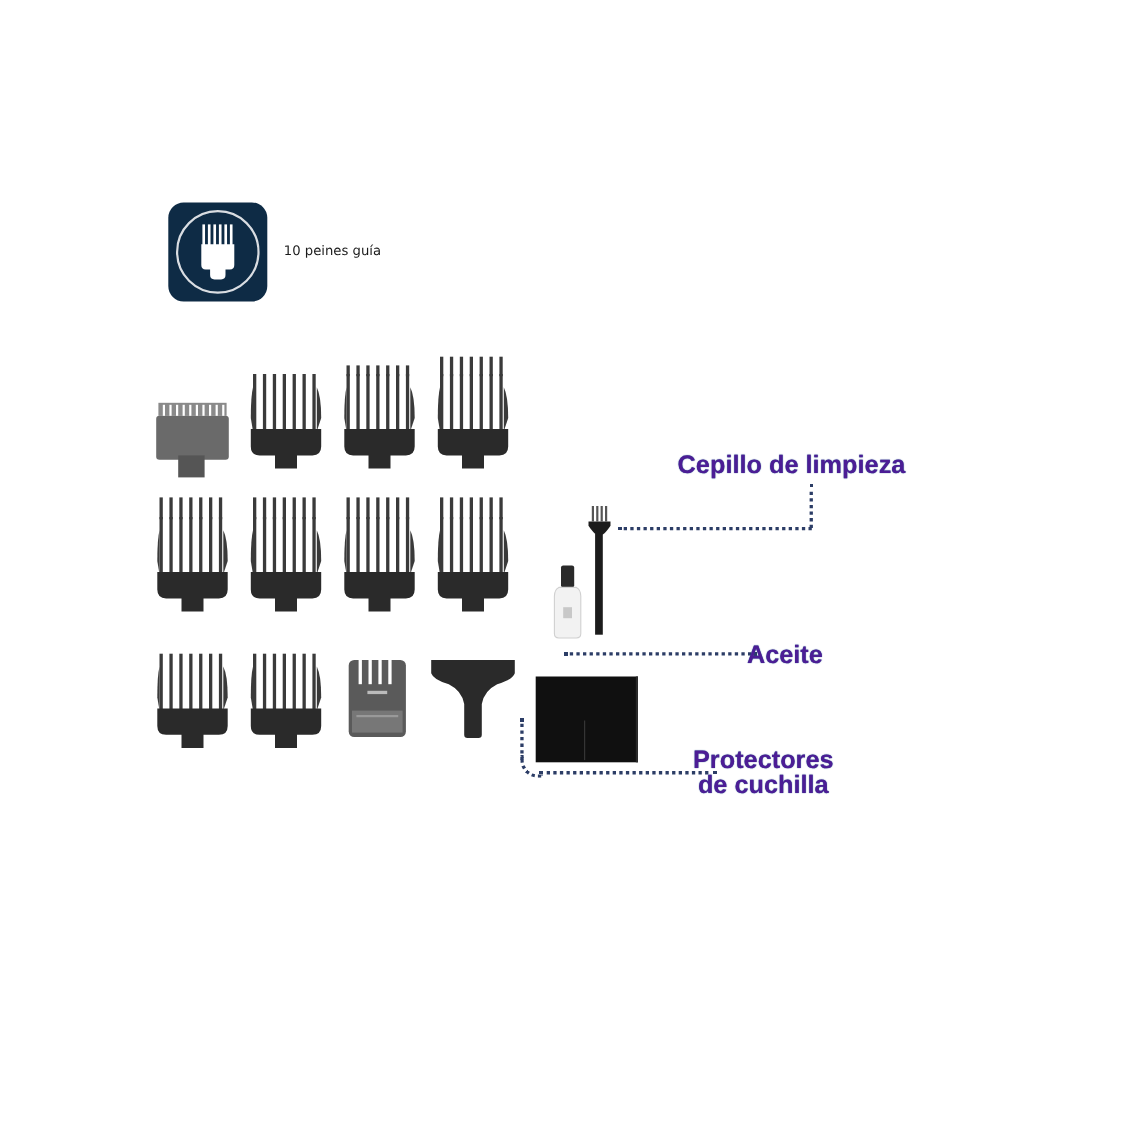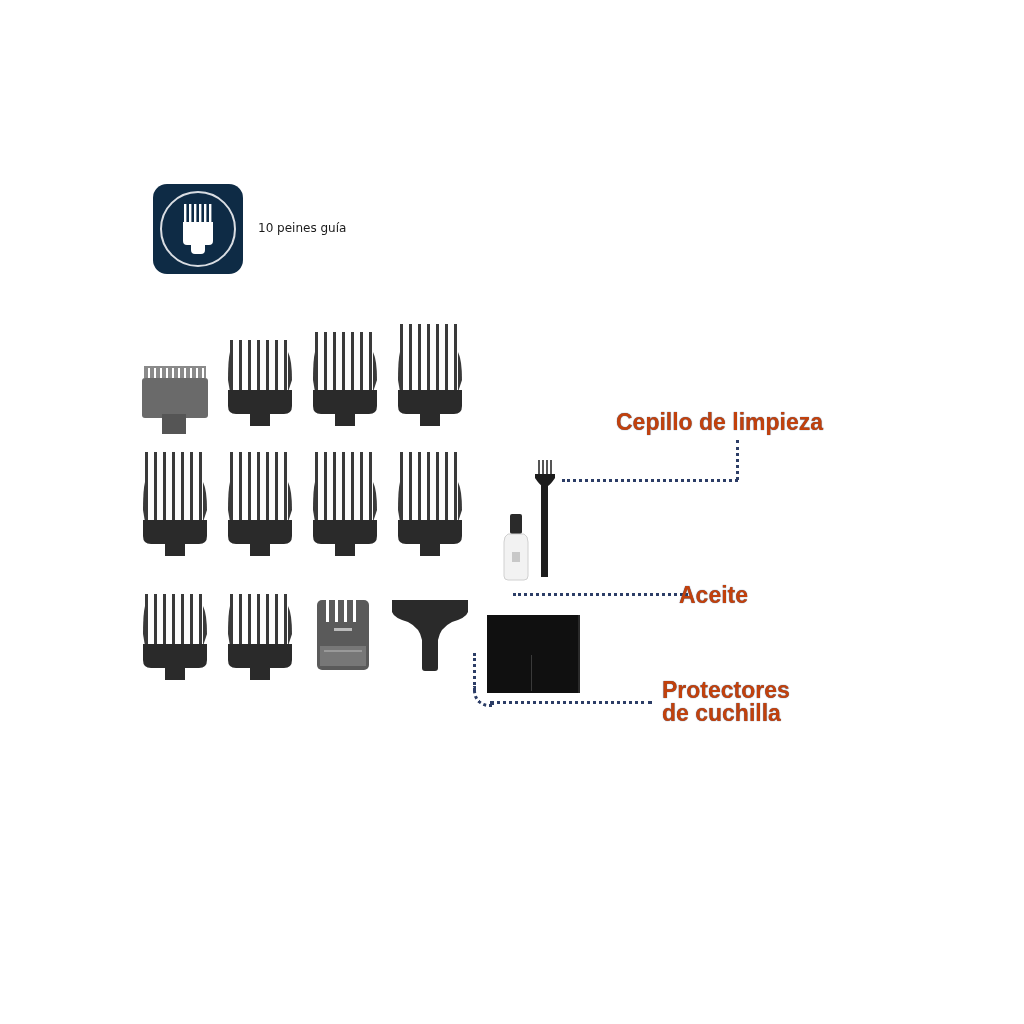--- a/index.html
+++ b/index.html
@@ -2,21 +2,21 @@
 <html><head>
 <meta charset="utf-8">
 <style>
   html, body { margin:0; padding:0; background:#ffffff; }
   body { width:1024px; height:1024px; position:relative; overflow:hidden; font-family:"Liberation Sans", sans-serif; }
   .abs { position:absolute; }
   .badge { left:153px; top:184px; width:90px; height:90px; background:#0e2b45; border-radius:14px; }
   .badge svg { width:90px; height:90px; display:block; }
   .badge-label { left:258px; top:221px; font-size:12px; color:#1a1a1a; font-family:"DejaVu Sans", sans-serif; }
   .comb svg { display:block; }
-  .callout { color:#c2410c; font-weight:bold; font-size:23px; line-height:23px; text-shadow:0 0 1px #1b4f87; }
+  .callout { color:#4c1d95; font-weight:bold; font-size:23px; line-height:23px; text-shadow:0 0 1px #1b4f87; }
   .dots { border-bottom:3px dotted #2c3d66; height:0; }
   .vdots { border-left:3px dotted #2c3d66; width:0; }
 </style>
 </head>
 <body>
 
 <div class="abs badge">
   <svg viewBox="0 0 90 90">
     <circle cx="45" cy="45" r="37" fill="none" stroke="#d9dde2" stroke-width="2"></circle>
     <g fill="#ffffff">
@@ -222,16 +222,16 @@
 <div class="abs callout" style="left:616px;top:411px;">Cepillo de limpieza</div>
 <div class="abs vdots" style="left:736px;top:440px;height:40px;"></div>
 <div class="abs dots" style="left:562px;top:479px;width:176px;"></div>
 
 <div class="abs dots" style="left:513px;top:593px;width:175px;"></div>
 <div class="abs callout" style="left:679px;top:584px;">Aceite</div>
 
 <div class="abs vdots" style="left:473px;top:653px;height:38px;"></div>
 <div class="abs" style="left:473px;top:686px;width:18px;height:18px;border-left:3px dotted #2c3d66;border-bottom:3px dotted #2c3d66;border-bottom-left-radius:16px;"></div>
 <div class="abs dots" style="left:490px;top:701px;width:162px;"></div>
-<div class="abs callout" style="left:662px;top:679px;">
+<div class="abs callout" style="left:630px;top:679px;text-align:center;">
   <div>Protectores</div>
   <div>de cuchilla</div>
 </div>
 
 </body></html>

